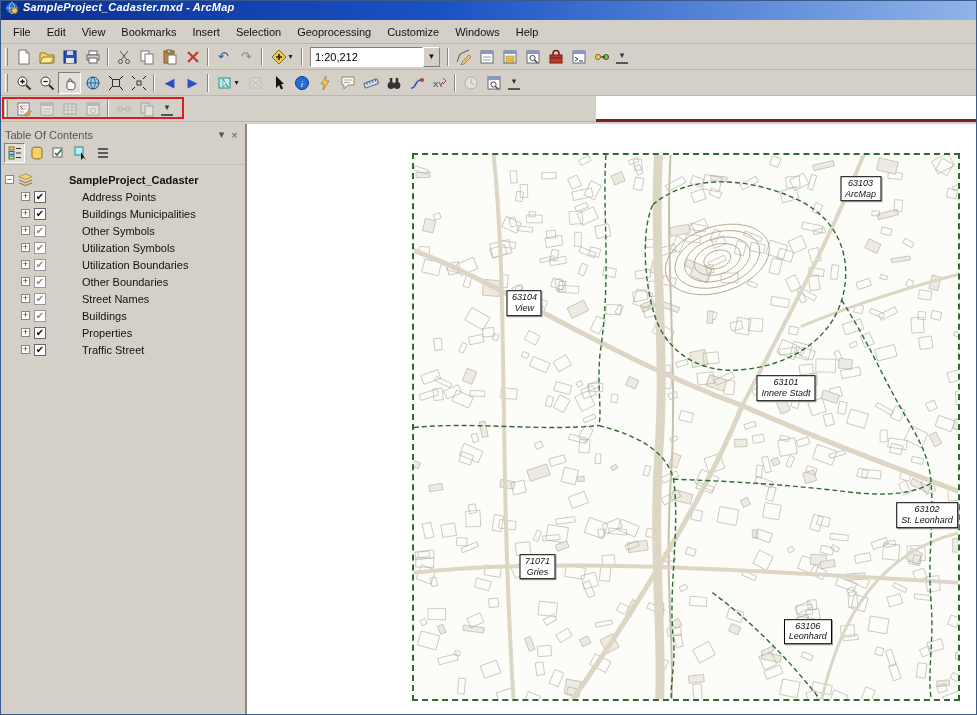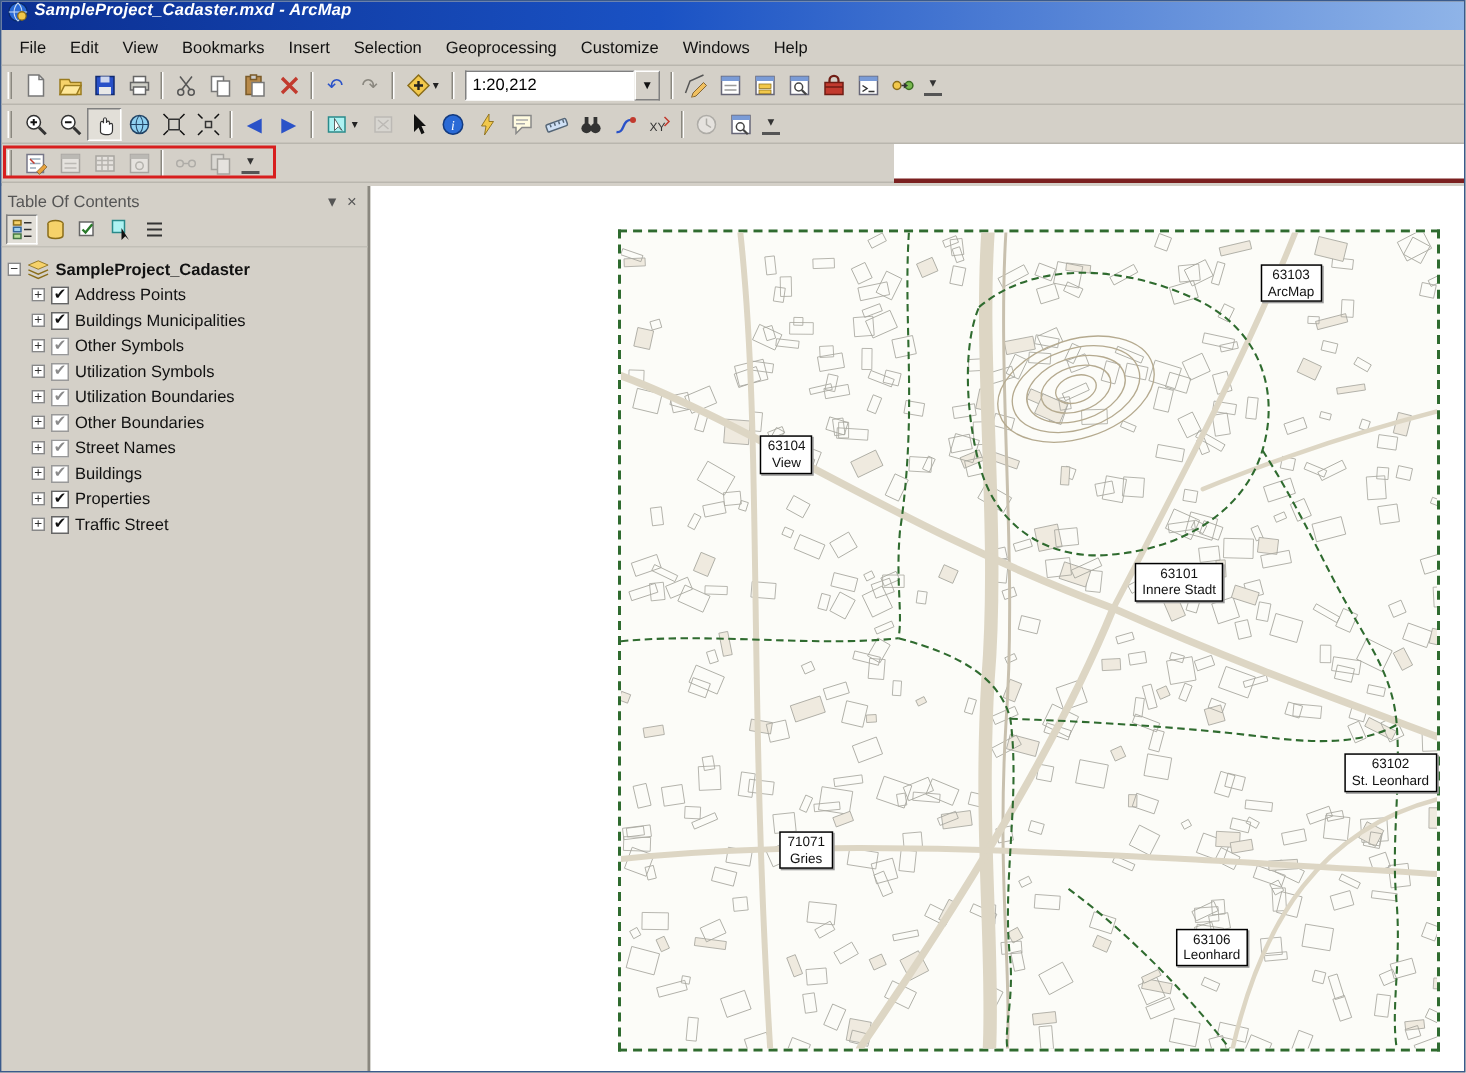--- a/index.html
+++ b/index.html
@@ -48,35 +48,35 @@
   .toc-header .spacer{flex:1;}
   .toc-header .hbtn{width:13px;height:13px;display:inline-flex;align-items:center;justify-content:center;color:#555;font-size:11px;}
   .toc-toolbar{height:24px;display:flex;align-items:center;gap:1px;padding-left:3px;border-bottom:1px solid #c2bfb7;}
   .toc-toolbar .tbtn{width:21px;height:20px;}
   .toc-tree{flex:1;padding:6px 2px 0 4px;overflow:hidden;}
   .tree-row{display:flex;align-items:center;height:17px;gap:4px;}
   .tree-row.child{padding-left:16px;}
   .exp{width:9px;height:9px;border:1px solid #888;background:#fff;font-size:9px;line-height:7px;
     text-align:center;display:inline-block;color:#333;}
   .layers-icon{width:15px;height:15px;display:inline-flex;}
-  .lbl{white-space:nowrap;}
+  .lbl{white-space:nowrap;margin-left:32px;}
   .lbl.bold{font-weight:bold;}
   .cb{width:12px;height:12px;border:1px solid #666;background:#fff;display:inline-flex;
     align-items:center;justify-content:center;}
   .cb .tick{font-size:10px;line-height:1;color:#111;}
   .cb[data-state="checked-gray"]{border-color:#999;}
   .cb[data-state="checked-gray"] .tick{color:#8a8a8a;}
   
   .canvas{flex:1;background:#fff;position:relative;}
   .map-frame{position:absolute;left:165px;top:29px;width:548px;height:548px;background:#fcfcf8;
     border:2px dashed #2f6b2f;}
   .map-frame svg{position:absolute;left:0;top:0;width:100%;height:100%;}
   .map-label{position:absolute;transform:translate(-50%,-50%);background:#fff;border:1px solid #000;
     box-shadow:1px 1px 0 #9a9a9a;padding:1px 4px;text-align:center;font-size:9px;line-height:1.2;z-index:5;}
-  .map-label span{display:block;white-space:nowrap;}
+  .map-label span{display:block;white-space:nowrap;font-style:italic;}
 </style>
 </head>
 <body>
 
 <div class="app">
 
   <div class="titlebar">
     <span class="app-icon">
       <svg viewBox="0 0 16 16">
           <circle cx="8" cy="8" r="7" fill="#2a6ad6" stroke="#0a2a6a"></circle>

